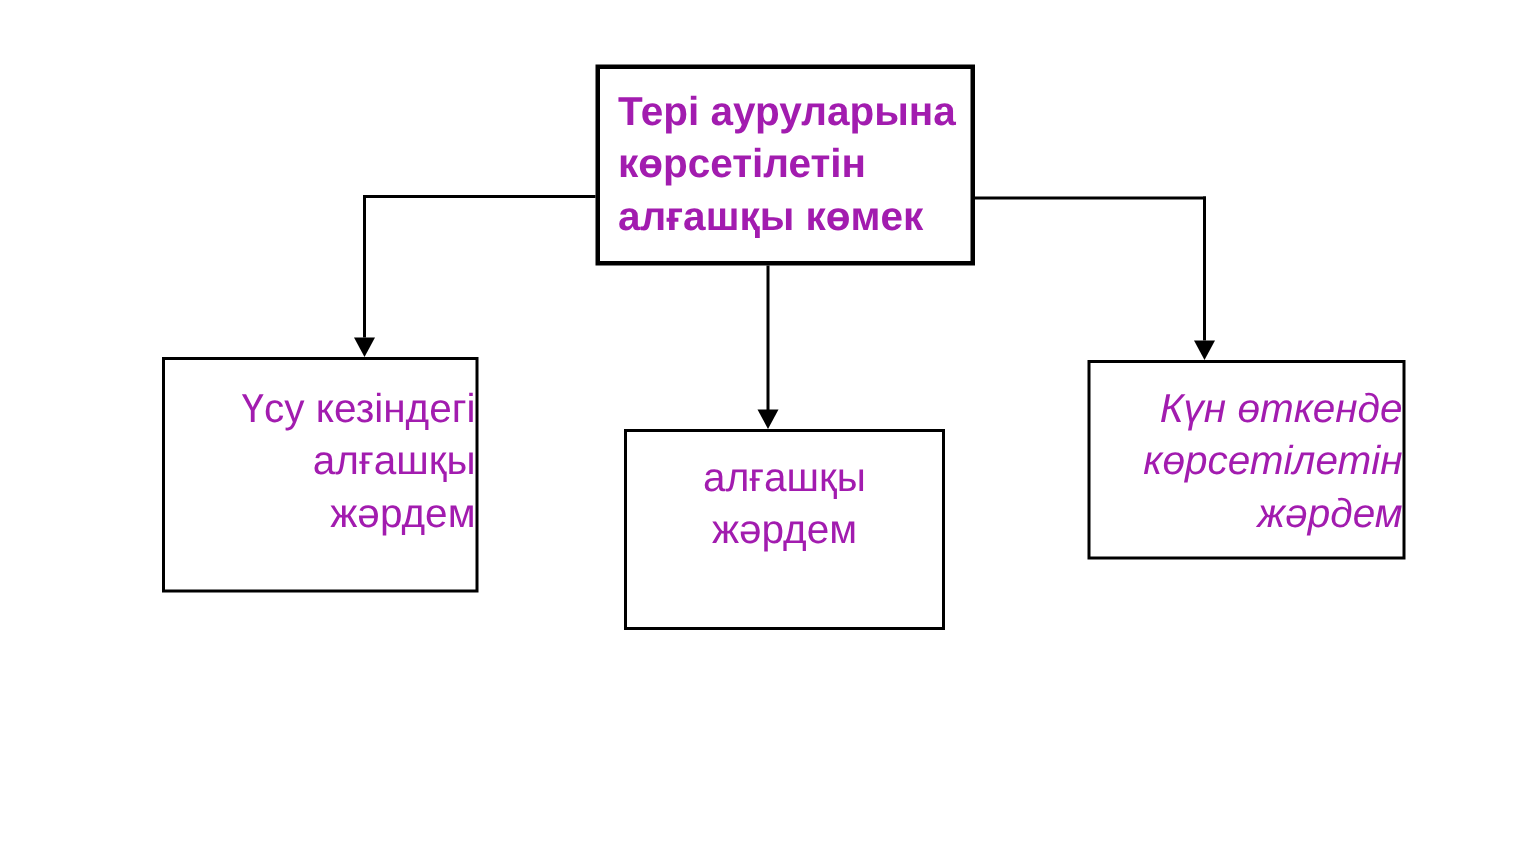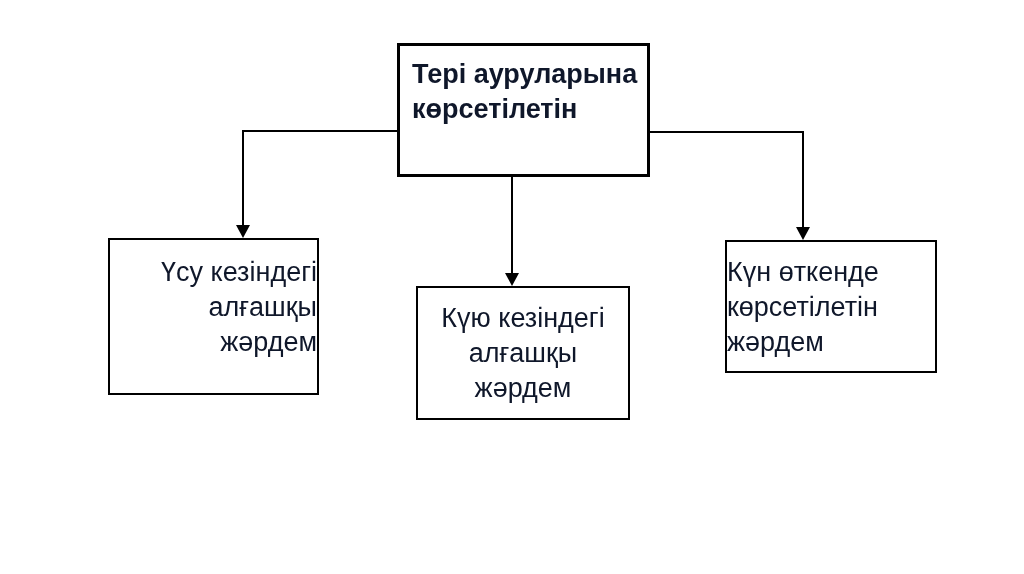--- a/index.html
+++ b/index.html
@@ -6,21 +6,21 @@
     margin: 0;
     padding: 0;
     background: #ffffff;
   }
   #canvas {
     position: relative;
     width: 1024px;
     height: 574px;
     background: #ffffff;
     font-family: "Liberation Sans", sans-serif;
-    color: #0f172a;
+    color: #a21caf;
     overflow: hidden;
   }
   .node {
     position: absolute;
     box-sizing: border-box;
     background: #ffffff;
     border: 2px solid #000000;
   }
   .node .line {
     white-space: nowrap;
@@ -58,21 +58,22 @@
     text-align: center;
   }
   #node-right {
     left: 725px;
     top: 240px;
     width: 212px;
     height: 133px;
     padding-top: 13px;
     font-size: 27px;
     line-height: 35px;
-    text-align: left;
+    text-align: right;
+    font-style: italic;
   }
   .edge {
     position: absolute;
     background: #000000;
   }
   .edge-h { height: 2px; }
   .edge-v { width: 2px; }
   .arrowhead {
     position: absolute;
     width: 0;
@@ -94,41 +95,41 @@
   #arrow-right  { left: 796px; top: 227px; }
 </style>
 </head>
 <body>
 
 <div id="canvas">
 
   <div id="node-root" class="node">
     <div class="line">Тері ауруларына</div>
     <div class="line">көрсетілетін</div>
+    <div class="line">алғашқы көмек</div>
   </div>
 
   <div id="edge-left-h" class="edge edge-h"></div>
   <div id="edge-left-v" class="edge edge-v"></div>
   <div id="arrow-left" class="arrowhead"></div>
 
   <div id="edge-mid-v" class="edge edge-v"></div>
   <div id="arrow-mid" class="arrowhead"></div>
 
   <div id="edge-right-h" class="edge edge-h"></div>
   <div id="edge-right-v" class="edge edge-v"></div>
   <div id="arrow-right" class="arrowhead"></div>
 
   <div id="node-left" class="node">
     <div class="line">Үсу кезіндегі</div>
     <div class="line">алғашқы</div>
     <div class="line">жәрдем</div>
   </div>
 
   <div id="node-middle" class="node">
-    <div class="line">Күю кезіндегі</div>
     <div class="line">алғашқы</div>
     <div class="line">жәрдем</div>
   </div>
 
   <div id="node-right" class="node">
     <div class="line">Күн өткенде</div>
     <div class="line">көрсетілетін</div>
     <div class="line">жәрдем</div>
   </div>
 

